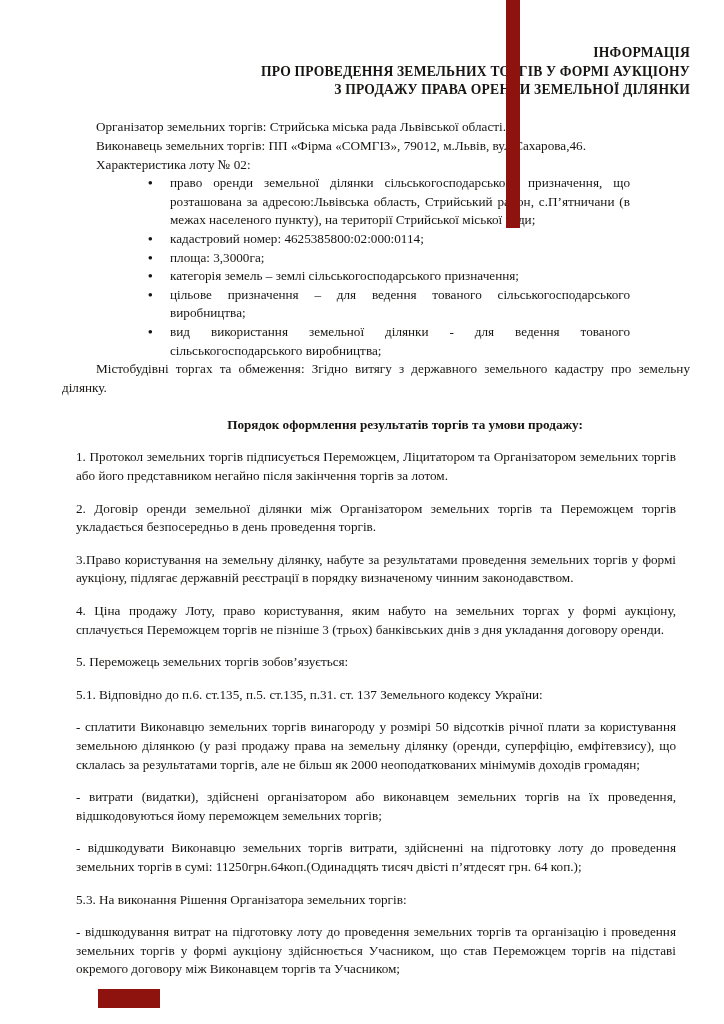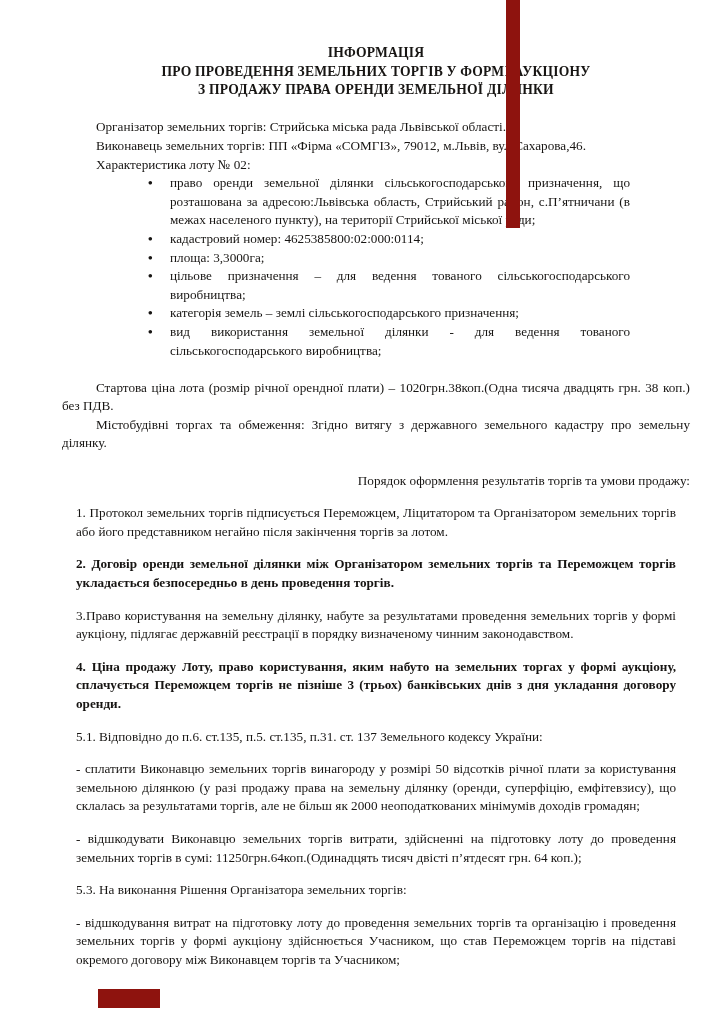--- a/index.html
+++ b/index.html
@@ -7,67 +7,68 @@
     position:relative;width:724px;height:1024px;background:#ffffff;
     overflow:hidden;font-family:"Liberation Serif","DejaVu Serif",serif;
     box-shadow:0 0 4px rgba(0,0,0,.25);
   }
   .content{
     position:absolute;left:62px;top:44px;width:628px;
     font-size:13.2px;line-height:18.6px;color:#171513;
     text-align:justify;
   }
   .title-line{
-    text-align:center;font-weight:bold;font-size:13.6px;letter-spacing:.2px;
+    text-align:right;font-weight:bold;font-size:13.6px;letter-spacing:.2px;
   }
   .para{margin:0;}
   .para.indent{text-indent:34px;}
   .gap{margin-top:18.6px;}
   .lead{font-weight:normal;}
   ul.bullets{margin:0;padding:0;list-style:none;}
   li.bullet{
     position:relative;margin-left:84px;padding-left:24px;width:460px;
     text-align:justify;
   }
   li.bullet::before{
     content:"\2022";position:absolute;left:2px;top:0;font-weight:bold;
   }
-  .heading{font-weight:normal;text-align:right;text-indent:58px;}
+  .heading{font-weight:bold;text-align:center;text-indent:58px;}
   .sect-item{margin:14px;}
-  .sect-item.semibold{font-weight:bold;}
+  .sect-item.semibold{font-weight:normal;}
   .vmark{position:absolute;left:506px;top:0;width:14px;height:228px;}
   .hmark{position:absolute;left:98px;top:989px;width:62px;height:19px;}
 </style>
 </head>
 <body>
 
 <div class="page">
   <div class="content">
       <div class="title-line">ІНФОРМАЦІЯ</div>
       <div class="title-line">ПРО ПРОВЕДЕННЯ ЗЕМЕЛЬНИХ ТОРГІВ У ФОРМІ АУКЦІОНУ</div>
       <div class="title-line">З ПРОДАЖУ ПРАВА ОРЕНДИ ЗЕМЕЛЬНОЇ ДІЛЯНКИ</div>
       <p class="para indent gap"><span class="lead">Організатор земельних торгів:</span><span> Стрийська міська рада Львівської області.</span></p>
       <p class="para indent"><span class="lead">Виконавець земельних торгів:</span><span> ПП «Фірма «СОМГІЗ», 79012, м.Львів, вул.Сахарова,46.</span></p>
       <p class="para indent"><span>Характеристика лоту № 02:</span></p>
       <ul class="bullets">
         <li class="bullet">право оренди земельної ділянки сільськогосподарського призначення, що розташована за адресою:Львівська область, Стрийський район, с.П’ятничани (в межах населеного пункту), на території Стрийської міської ради;</li>
         <li class="bullet">кадастровий номер: 4625385800:02:000:0114;</li>
         <li class="bullet">площа: 3,3000га;</li>
+        <li class="bullet">категорія земель – землі сільськогосподарського призначення;</li>
         <li class="bullet">цільове призначення – для ведення тованого сільськогосподарського виробництва;</li>
-        <li class="bullet">категорія земель – землі сільськогосподарського призначення;</li>
         <li class="bullet">вид використання земельної ділянки - для ведення тованого сільськогосподарського виробництва;</li>
       </ul>
-      <p class="para indent gap"><span class="lead">Стартова ціна лота (розмір річної орендної плати)</span><span> – 1020грн.38коп.(Одна тисяча двадцять грн. 38 коп.) без ПДВ.</span></p>
       <p class="para indent"><span class="lead">Містобудівні торгах та обмеження</span><span>: Згідно витягу з державного земельного кадастру про земельну ділянку.</span></p>
       <div class="heading gap">Порядок оформлення результатів торгів та умови продажу:</div>
       <p class="sect-item">1. Протокол земельних торгів підписується Переможцем, Ліцитатором та Організатором земельних торгів або його представником негайно після закінчення торгів за лотом.</p>
       <p class="sect-item semibold">2. Договір оренди земельної ділянки між Організатором земельних торгів та Переможцем торгів укладається безпосередньо в день проведення торгів.</p>
       <p class="sect-item">3.Право користування на земельну ділянку, набуте за результатами проведення земельних торгів у формі аукціону, підлягає державній реєстрації в порядку визначеному чинним законодавством.</p>
       <p class="sect-item semibold">4. Ціна продажу Лоту, право користування, яким набуто на земельних торгах у формі аукціону, сплачується Переможцем торгів не пізніше 3 (трьох) банківських днів з дня укладання договору оренди.</p>
+      <p class="sect-item semibold">5. Переможець земельних торгів зобов’язується:</p>
       <p class="sect-item">5.1. Відповідно до п.6. ст.135, п.5. ст.135, п.31. ст. 137 Земельного кодексу України:</p>
       <p class="sect-item">- сплатити Виконавцю земельних торгів винагороду у розмірі 50 відсотків річної плати за користування земельною ділянкою (у разі продажу права на земельну ділянку (оренди, суперфіцію, емфітевзису), що склалась за результатами торгів, але не більш як 2000 неоподаткованих мінімумів доходів громадян;</p>
+      <p class="sect-item">- витрати (видатки), здійснені організатором або виконавцем земельних торгів на їх проведення, відшкодовуються йому переможцем земельних торгів;</p>
       <p class="sect-item">- відшкодувати Виконавцю земельних торгів витрати, здійсненні на підготовку лоту до проведення земельних торгів в сумі: 11250грн.64коп.(Одинадцять тисяч двісті п’ятдесят грн. 64 коп.);</p>
       <p class="sect-item">5.3. На виконання Рішення Організатора земельних торгів:</p>
       <p class="sect-item">- відшкодування витрат на підготовку лоту до проведення земельних торгів та організацію і проведення земельних торгів у формі аукціону здійснюється Учасником, що став Переможцем торгів на підставі окремого договору між Виконавцем торгів та Учасником;</p>
     </div>
   <div class="vmark" style="background: rgb(142, 19, 14);"></div>
   <div class="hmark" style="background: rgb(142, 19, 14);"></div>
 </div>
 
 </body></html>

